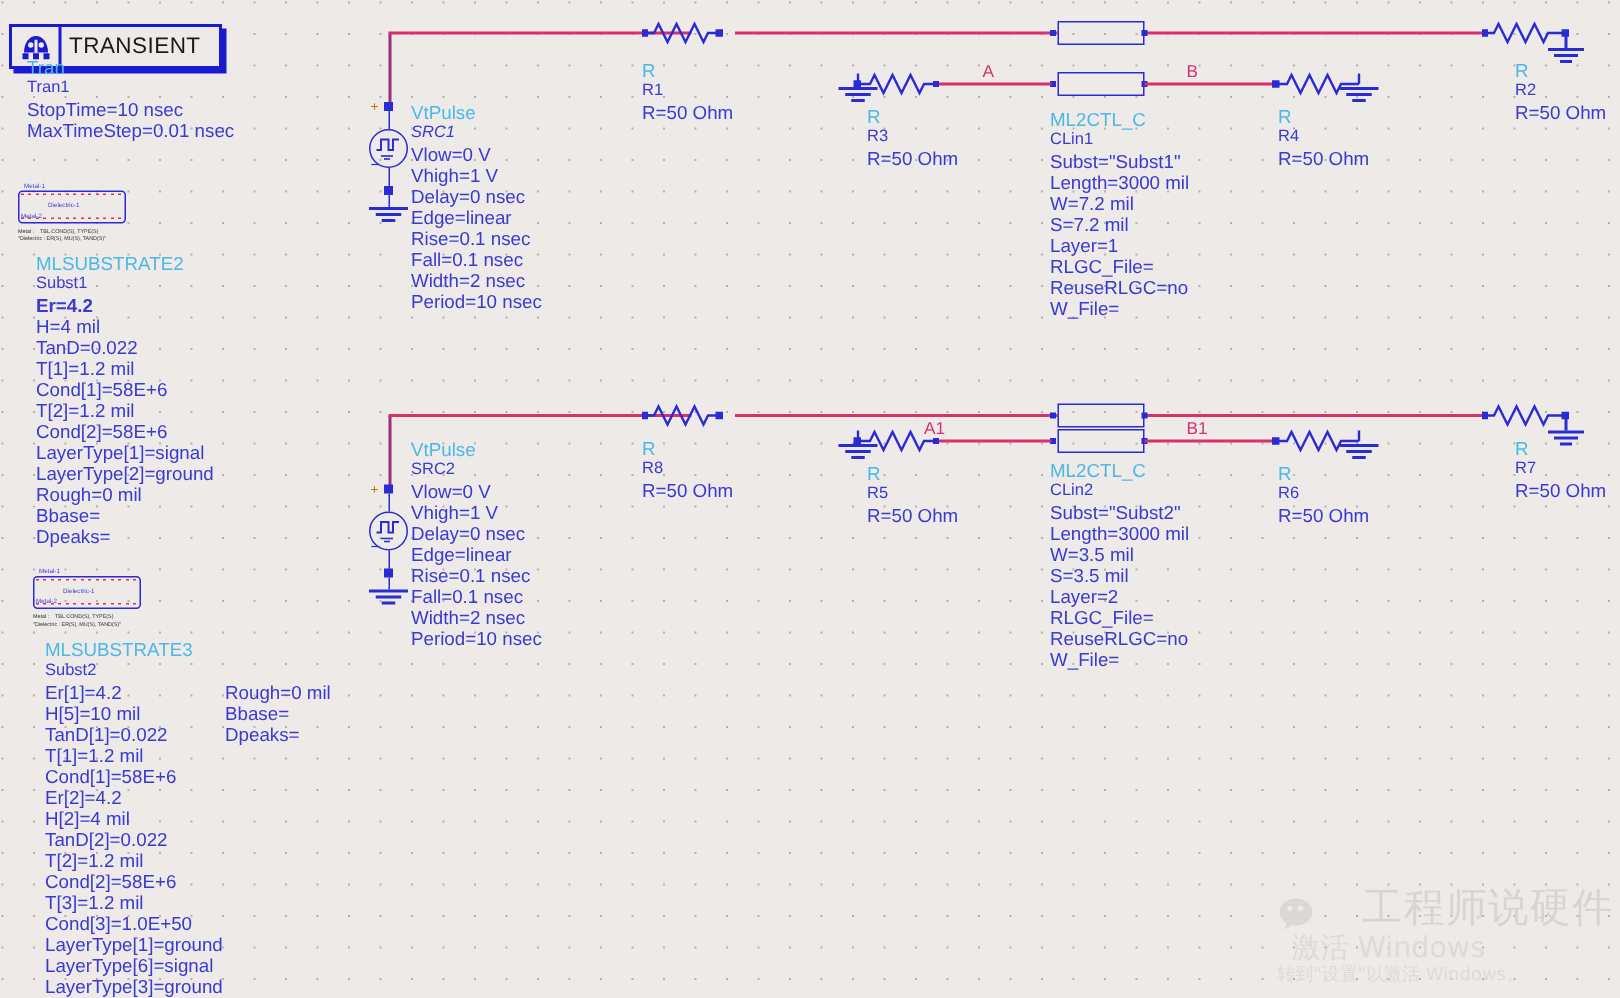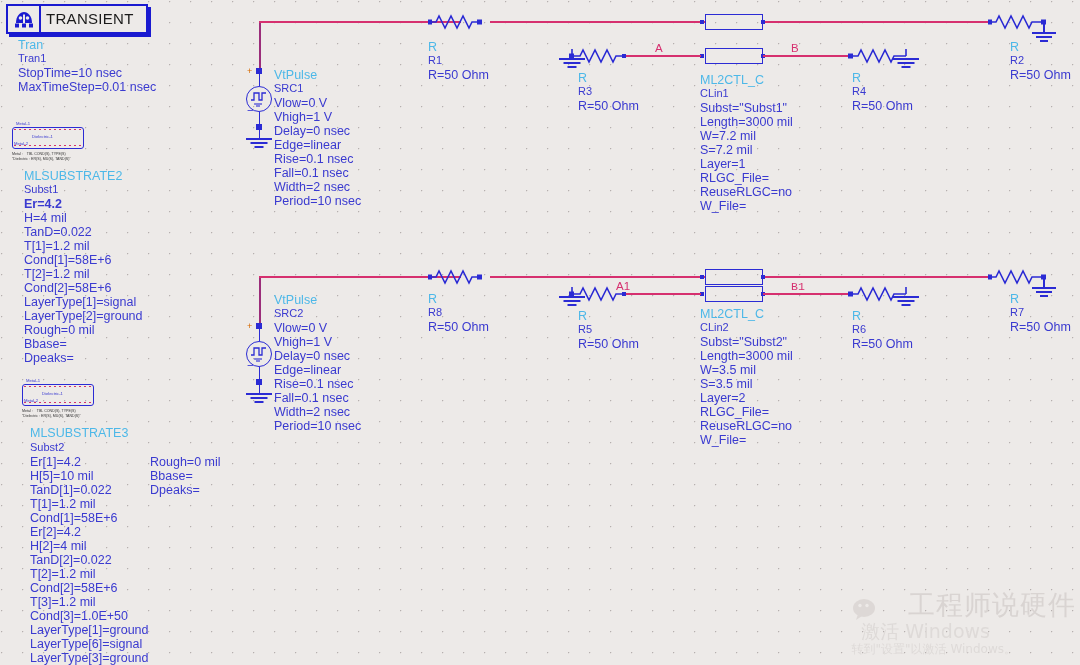--- a/index.html
+++ b/index.html
@@ -21,21 +21,21 @@
   
   .t{position:absolute;white-space:pre;font-family:"Liberation Sans", sans-serif;}
   .lbl-type{color:#4db8e8;font-size:12.5px;}
   .lbl-inst{color:#3a3ad0;font-size:11px;}
   .lbl-param{color:#3a3ad0;font-size:12.5px;}
   .lbl-node{color:#d6306f;font-size:11.5px;}
   .lbl-tiny{color:#3a3ad0;font-size:4.2px;letter-spacing:0px;}
   .lbl-tiny2{color:#333;font-size:3.6px;}
   
   #transient-box{
-    position:absolute;left:6px;top:4px;width:142px;height:30px;
+    position:absolute;left:6px;top:16px;width:142px;height:30px;
     border:2.4px solid #1a1ad0;background:#edeae8;
     box-shadow:3px 3px 0 0 #1a1ad0;
     box-sizing:border-box;
   }
   #transient-icon-cell{
     position:absolute;left:0;top:0;width:33px;height:26px;
     border-right:2.4px solid #1a1ad0;box-sizing:border-box;
     display:flex;align-items:center;justify-content:center;
   }
   #transient-label{
@@ -207,21 +207,21 @@
     <div class="wire-blue" style="left:258.5px;top:112px;width:1.6px;height:14px;"></div>
     <div class="t" style="left:247px;top:104px;font-size:11px;color:#2b2bd4;">−</div>
     <div class="abs" style="left:256px;top:124px;width:6px;height:6px;background:#2b2bd4;"></div>
     <div class="wire-blue" style="left:258.5px;top:130px;width:1.6px;height:8px;"></div>
     <div class="gnd abs" style="left:245px;top:138px;width:28px;height:12px;">
       <span style="top:0;width:26px;"></span>
       <span style="top:4px;width:17px;"></span>
       <span style="top:8px;width:9px;"></span>
     </div>
     <div class="t lbl-type" style="left:274px;top:68px;">VtPulse</div>
-    <div class="t lbl-inst" style="left:274px;top:82px;">SRC1</div>
+    <div class="t lbl-inst" style="left:274px;top:82px;font-style:italic;">SRC1</div>
     <div class="t lbl-param" style="left:274px;top:96px;">Vlow=0 V</div>
     <div class="t lbl-param" style="left:274px;top:110px;">Vhigh=1 V</div>
     <div class="t lbl-param" style="left:274px;top:124px;">Delay=0 nsec</div>
     <div class="t lbl-param" style="left:274px;top:138px;">Edge=linear</div>
     <div class="t lbl-param" style="left:274px;top:152px;">Rise=0.1 nsec</div>
     <div class="t lbl-param" style="left:274px;top:166px;">Fall=0.1 nsec</div>
     <div class="t lbl-param" style="left:274px;top:180px;">Width=2 nsec</div>
     <div class="t lbl-param" style="left:274px;top:194px;">Period=10 nsec</div>
   </div>
 
@@ -361,21 +361,21 @@
   <div class="t lbl-param" style="left:700px;top:363px;">W=3.5 mil</div>
   <div class="t lbl-param" style="left:700px;top:377px;">S=3.5 mil</div>
   <div class="t lbl-param" style="left:700px;top:391px;">Layer=2</div>
   <div class="t lbl-param" style="left:700px;top:405px;">RLGC_File=</div>
   <div class="t lbl-param" style="left:700px;top:419px;">ReuseRLGC=no</div>
   <div class="t lbl-param" style="left:700px;top:433px;">W_File=</div>
 
   <div class="wire-pink" style="left:625px;top:293px;width:76px;height:1.6px;"></div>
   <div class="wire-pink" style="left:763px;top:293px;width:88px;height:1.6px;"></div>
   <div class="t lbl-node" style="left:616px;top:280px;text-align:right;">A1</div>
-  <div class="t lbl-node" style="left:791px;top:280px;font-family:Liberation Mono, monospace;">B1</div>
+  <div class="t lbl-node" style="left:791px;top:280px;">B1</div>
   <div class="node-sq" style="left:622px;top:291.5px;"></div>
 
   <div>
     <svg class="abs" style="left:560px;top:284px;" width="68" height="20" viewBox="0 0 68 20">
       <polyline points="12,10 20,10 23,4 29,16 35,4 41,16 47,4 53,16 56,10 64,10" fill="none" stroke="#2b2bd4" stroke-width="1.6"></polyline>
       <rect x="9" y="7.5" width="5" height="5" fill="#2b2bd4"></rect>
       <line x1="12" y1="10" x2="12" y2="3" stroke="#2b2bd4" stroke-width="1.6"></line>
     </svg>
     <div class="gnd abs" style="left:558px;top:296px;width:28px;height:12px;">
       <span style="top:0;width:26px;"></span>

